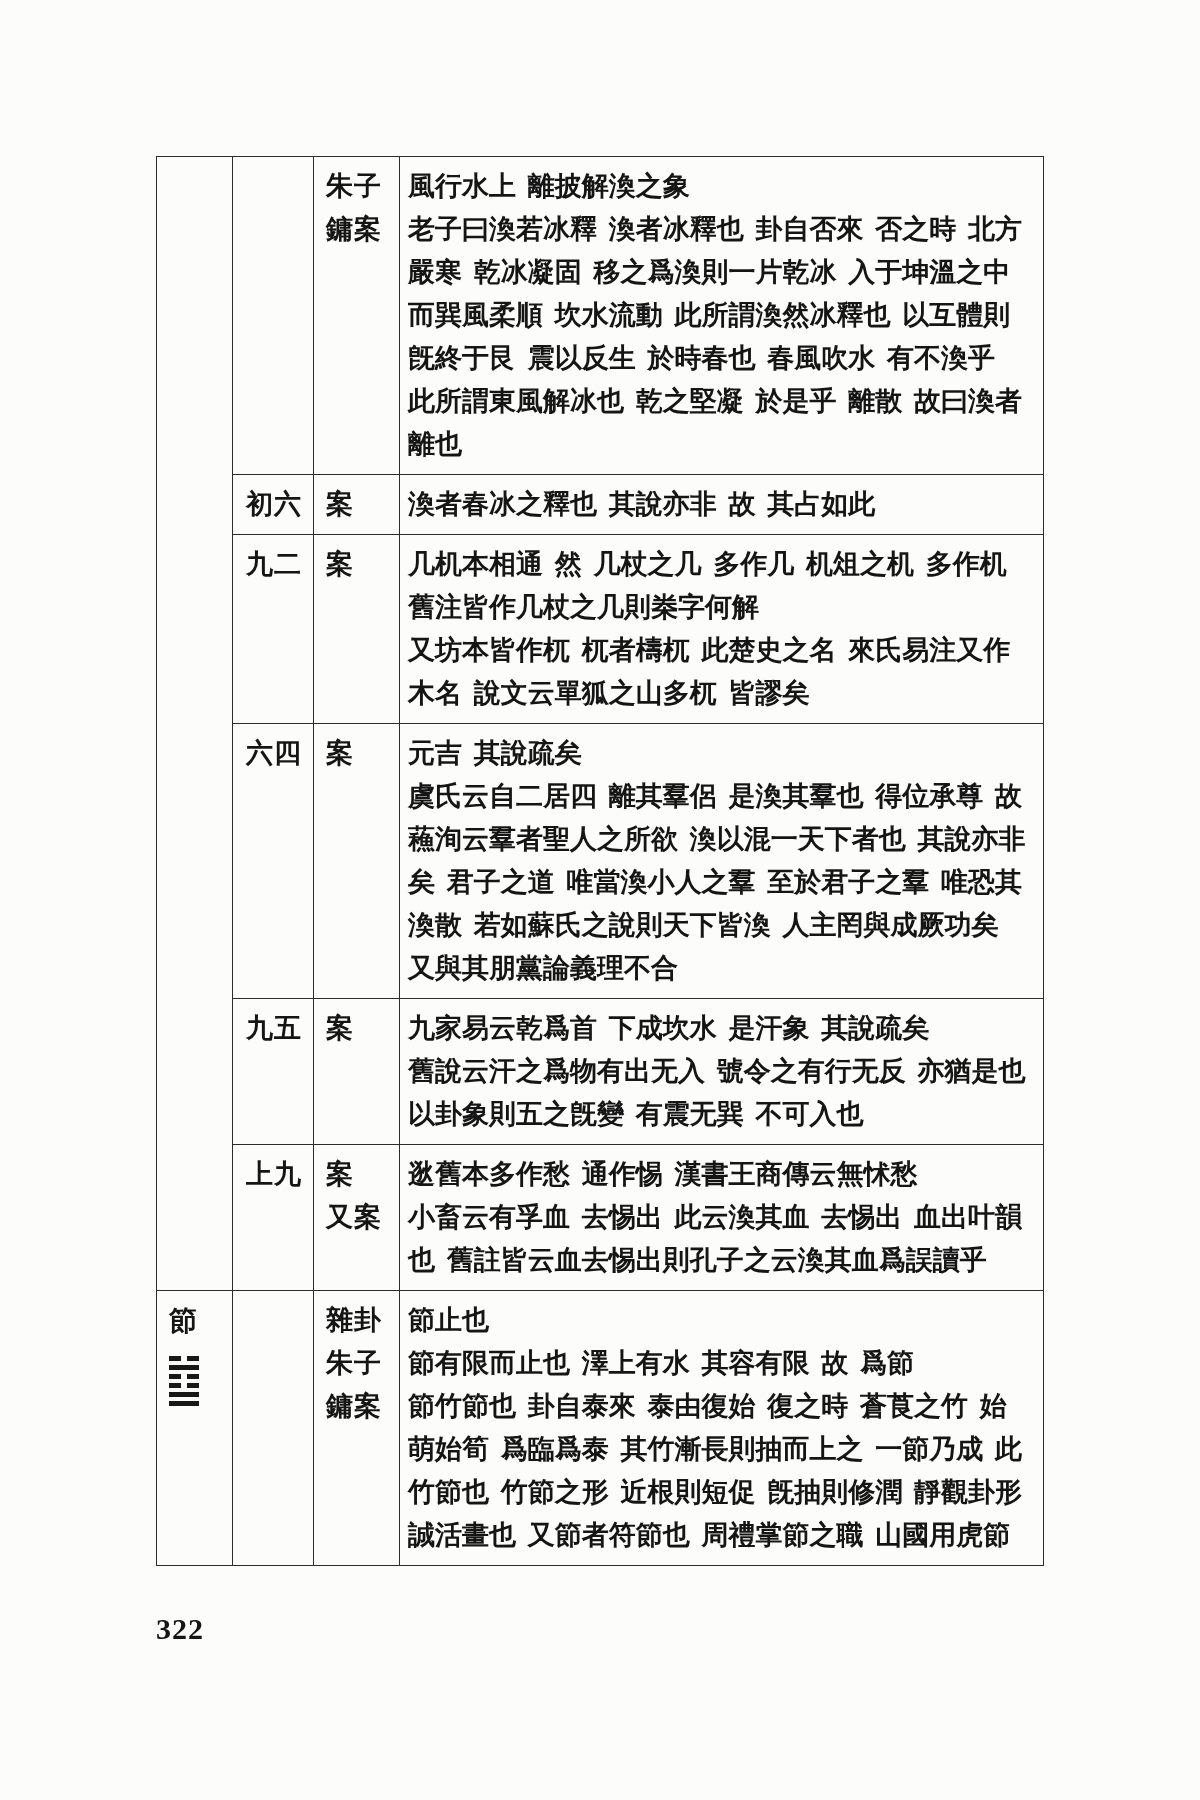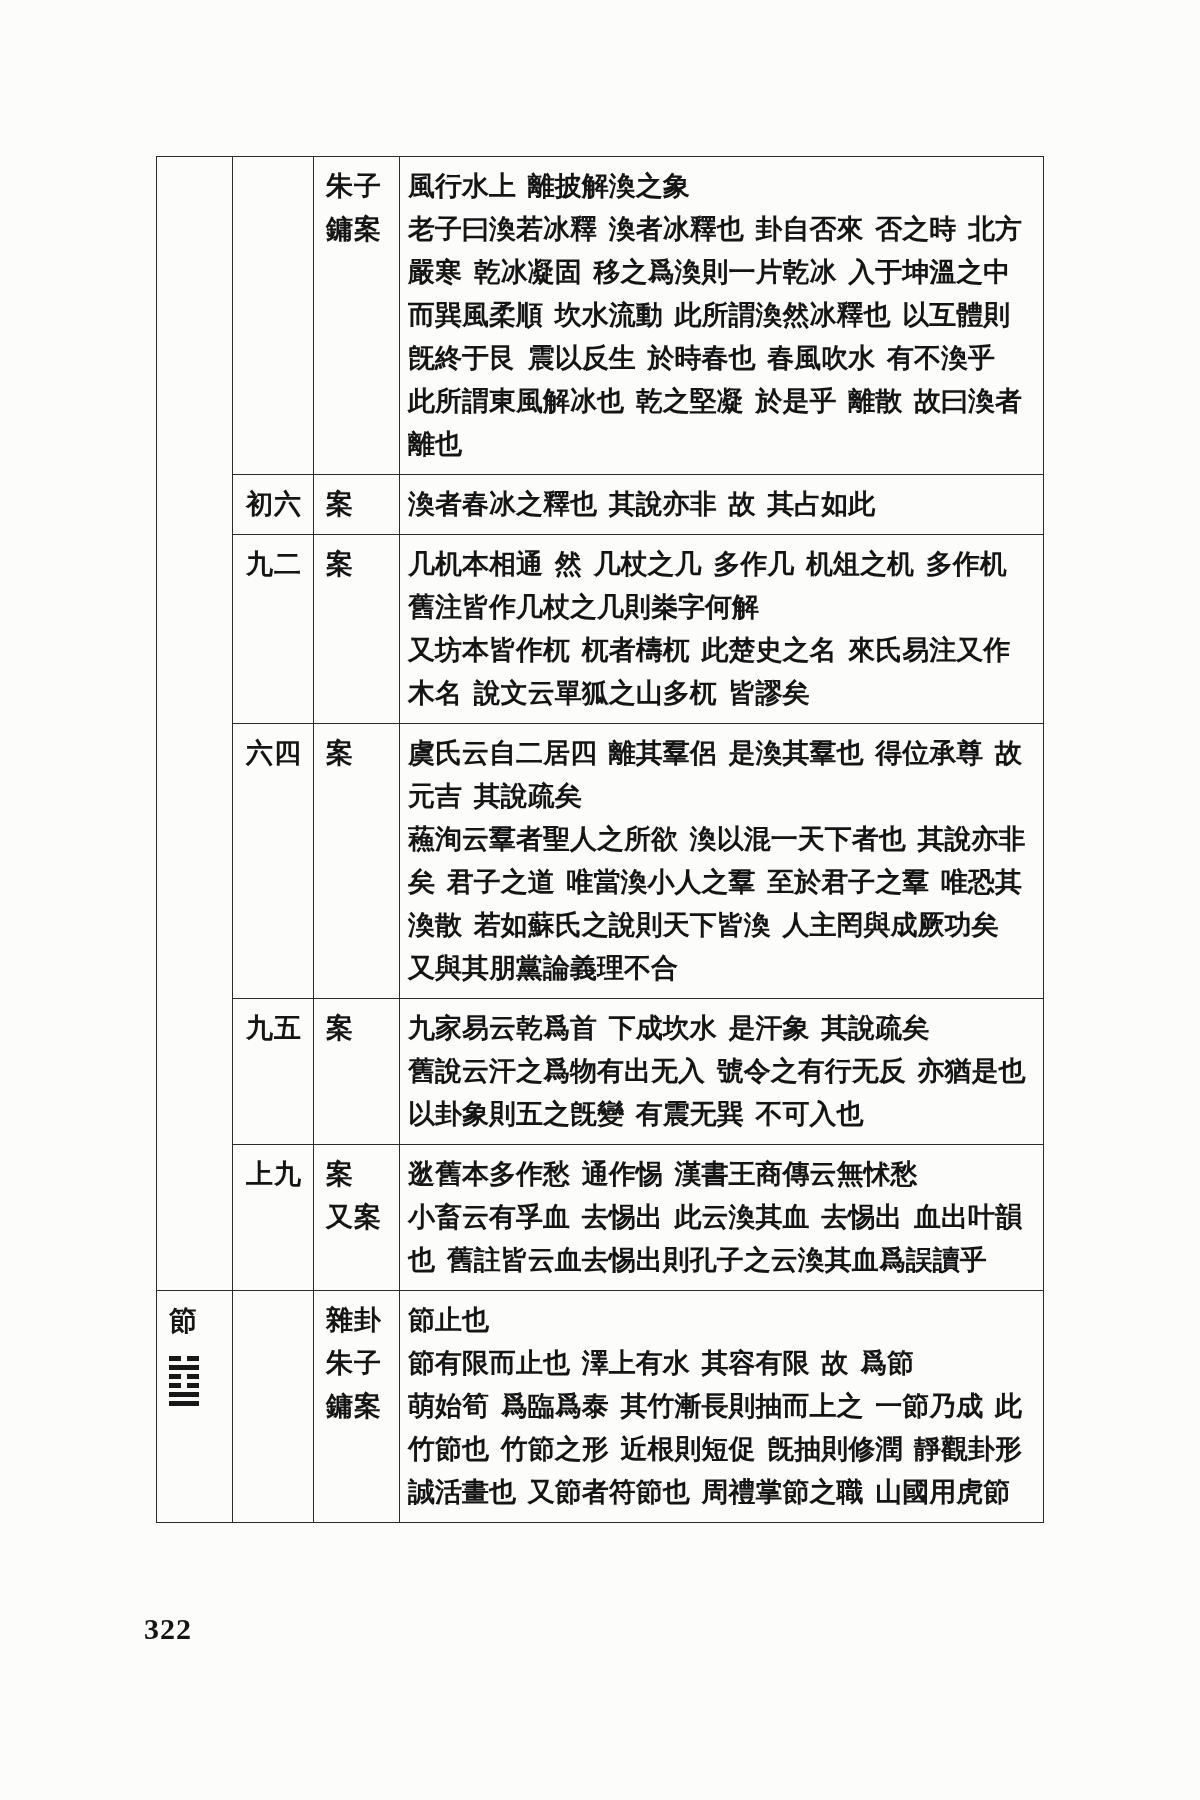--- a/index.html
+++ b/index.html
@@ -37,21 +37,21 @@
 
   .hex-cell { padding-left:12px; }
   .hexname { height:43px; font-size:28px; letter-spacing:1px; }
   .hexsym { margin-top:14px; width:30px; }
   .hx { height:4.5px; background:#181818; margin-bottom:4.5px; }
   .hx.broken {
     background:linear-gradient(to right,#181818 0 40%,rgba(0,0,0,0) 40% 60%,#181818 60% 100%);
   }
 
   .page-number {
-    position:absolute; left:144px; top:1612px;
+    position:absolute; left:156px; top:1612px;
     font-size:30px; font-weight:700; letter-spacing:1px;
   }
 </style>
 </head>
 <body>
 
 <div class="sheet">
 
   <div class="ytable">
 
@@ -106,22 +106,22 @@
       <div>木名 說文云單狐之山多杌 皆謬矣</div>
     </div>
 
     <div class="cell bl bt line-cell" style="grid-area:4/2/5/3">
       <div>六四</div>
     </div>
     <div class="cell bl bt comm-cell" style="grid-area:4/3/5/4">
       <div>案</div>
     </div>
     <div class="cell bl bt text-cell" style="grid-area:4/4/5/5">
+      <div>元吉 其說疏矣</div>
       <div>虞氏云自二居四 離其羣侶 是渙其羣也 得位承尊 故</div>
-      <div>元吉 其說疏矣</div>
       <div>蘓洵云羣者聖人之所欲 渙以混一天下者也 其說亦非</div>
       <div>矣 君子之道 唯當渙小人之羣 至於君子之羣 唯恐其</div>
       <div>渙散 若如蘇氏之說則天下皆渙 人主罔與成厥功矣</div>
       <div>又與其朋黨論義理不合</div>
     </div>
 
     <div class="cell bl bt line-cell" style="grid-area:5/2/6/3">
       <div>九五</div>
     </div>
     <div class="cell bl bt comm-cell" style="grid-area:5/3/6/4">
@@ -148,20 +148,21 @@
 
     <div class="cell bl bt line-cell" style="grid-area:7/2/8/3"></div>
     <div class="cell bl bt comm-cell" style="grid-area:7/3/8/4">
       <div>雜卦</div>
       <div>朱子</div>
       <div>鏞案</div>
     </div>
     <div class="cell bl bt text-cell" style="grid-area:7/4/8/5">
       <div>節止也</div>
       <div>節有限而止也 澤上有水 其容有限 故 爲節</div>
+      <div>節竹節也 卦自泰來 泰由復始 復之時 蒼莨之竹 始</div>
       <div>萌始筍 爲臨爲泰 其竹漸長則抽而上之 一節乃成 此</div>
       <div>竹節也 竹節之形 近根則短促 旣抽則修潤 靜觀卦形</div>
       <div>誠活畫也 又節者符節也 周禮掌節之職 山國用虎節</div>
     </div>
 
   </div>
 
   <div class="page-number">322</div>
 
 </div>

